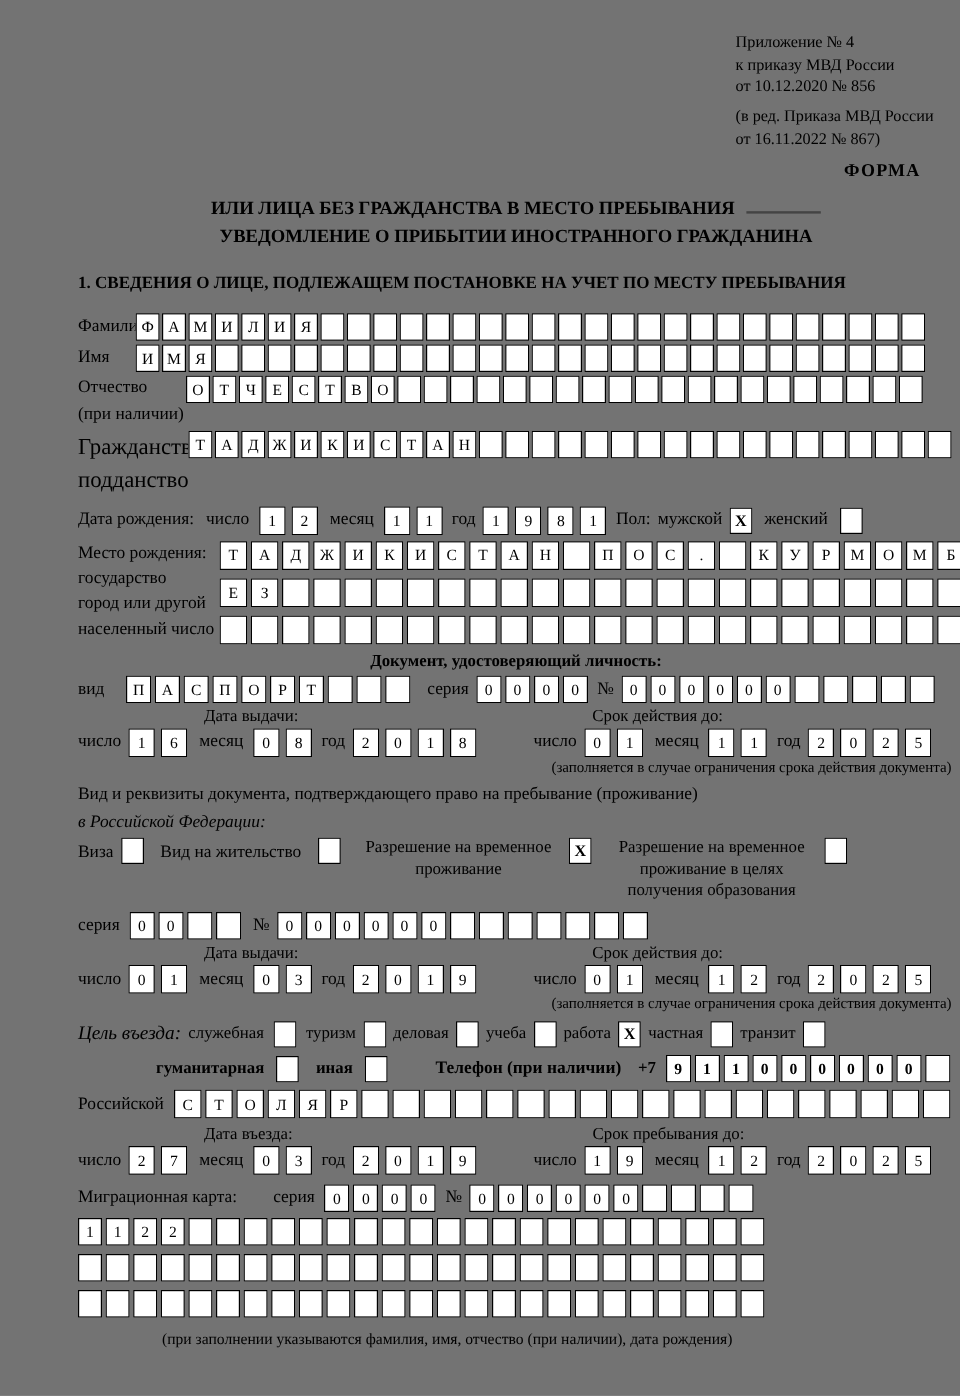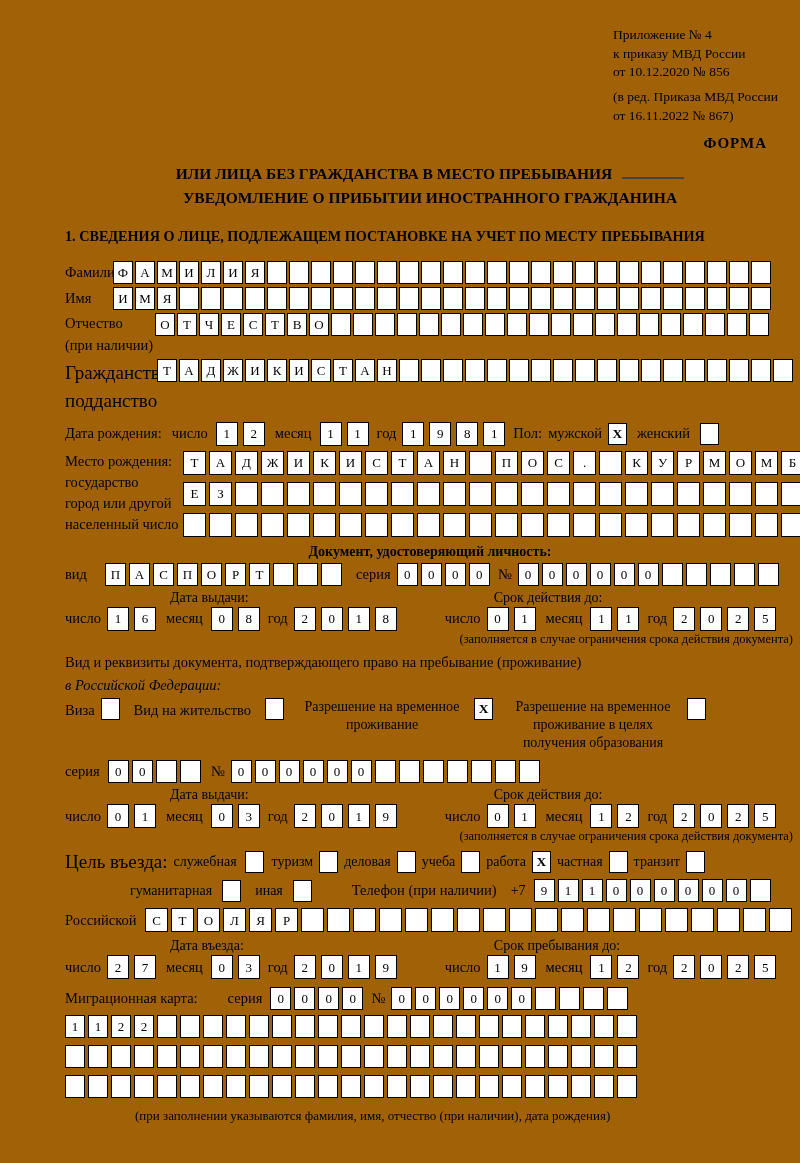--- a/index.html
+++ b/index.html
@@ -1,17 +1,17 @@
 <!DOCTYPE html>
 <html><head>
 <meta charset="utf-8">
 <style>
   html,body{margin:0;padding:0;background:#888;}
   .page{
-    position:relative;width:800px;height:1163px;background:#a16207;color:#000;
+    position:relative;width:800px;height:1163px;background:#737373;color:#000;
     box-sizing:border-box;padding:26px 5px 10px 65px;margin:0 auto;
     font-family:"Liberation Serif","DejaVu Serif",serif;font-size:14.5px;overflow:hidden;
   }
   .annex{width:200px;margin-left:548px;font-size:13.5px;line-height:1.38;}
   .annex-edit{margin-top:6px;}
   .forma{margin-top:10px;margin-right:28px;text-align:right;font-weight:bold;font-size:15px;letter-spacing:1px;}
   .title{margin-top:10px;text-align:center;font-weight:bold;font-size:15.5px;line-height:1.55;}
   .title-underline{display:inline-block;width:62px;border-bottom:2px solid #444;margin-left:10px;vertical-align:baseline;}
   .section1{margin-top:18px;font-weight:bold;font-size:14.2px;}
   .row{display:flex;align-items:center;margin-top:3px;}
@@ -490,37 +490,37 @@
     <span class="cells cw22 g5 ml6">
         <span class="cell">2</span>
         <span class="cell">0</span>
         <span class="cell">2</span>
         <span class="cell">5</span>
       </span>
   </div>
   <div class="footnote-right">(заполняется в случае ограничения срока действия документа)</div>
 
   <div class="row purpose-row" style="margin-top:7px;">
-    <span class="w" style="font-size:19px;">Цель въезда:</span>
+    <span class="w" style="font-size:16px;font-style:italic;">Цель въезда:</span>
     <span class="w ml6">служебная</span>
     <span class="checkbox ml8"></span>
     <span class="w ml8">туризм</span>
     <span class="checkbox ml6"></span>
     <span class="w ml6">деловая</span>
     <span class="checkbox ml6"></span>
     <span class="w ml6">учеба</span>
     <span class="checkbox ml6"></span>
     <span class="w ml6">работа</span>
     <span class="checkbox ml6">X</span>
     <span class="w ml6">частная</span>
     <span class="checkbox ml6"></span>
     <span class="w ml6">транзит</span>
     <span class="checkbox ml6"></span>
   </div>
-  <div class="row purpose-row" style="margin-top:6px;">
+  <div class="row purpose-row" style="margin-top:6px;font-weight:bold;">
     <span class="w" style="margin-left:65px;">гуманитарная</span>
     <span class="checkbox ml10"></span>
     <span class="w ml14">иная</span>
     <span class="checkbox ml10"></span>
     <span class="w" style="margin-left:40px;font-size:14.5px;">Телефон (при наличии)</span>
     <span class="w ml14">+7</span>
     <span class="cells cw21 g3 ml8">
         <span class="cell">9</span>
         <span class="cell">1</span>
         <span class="cell">1</span>

